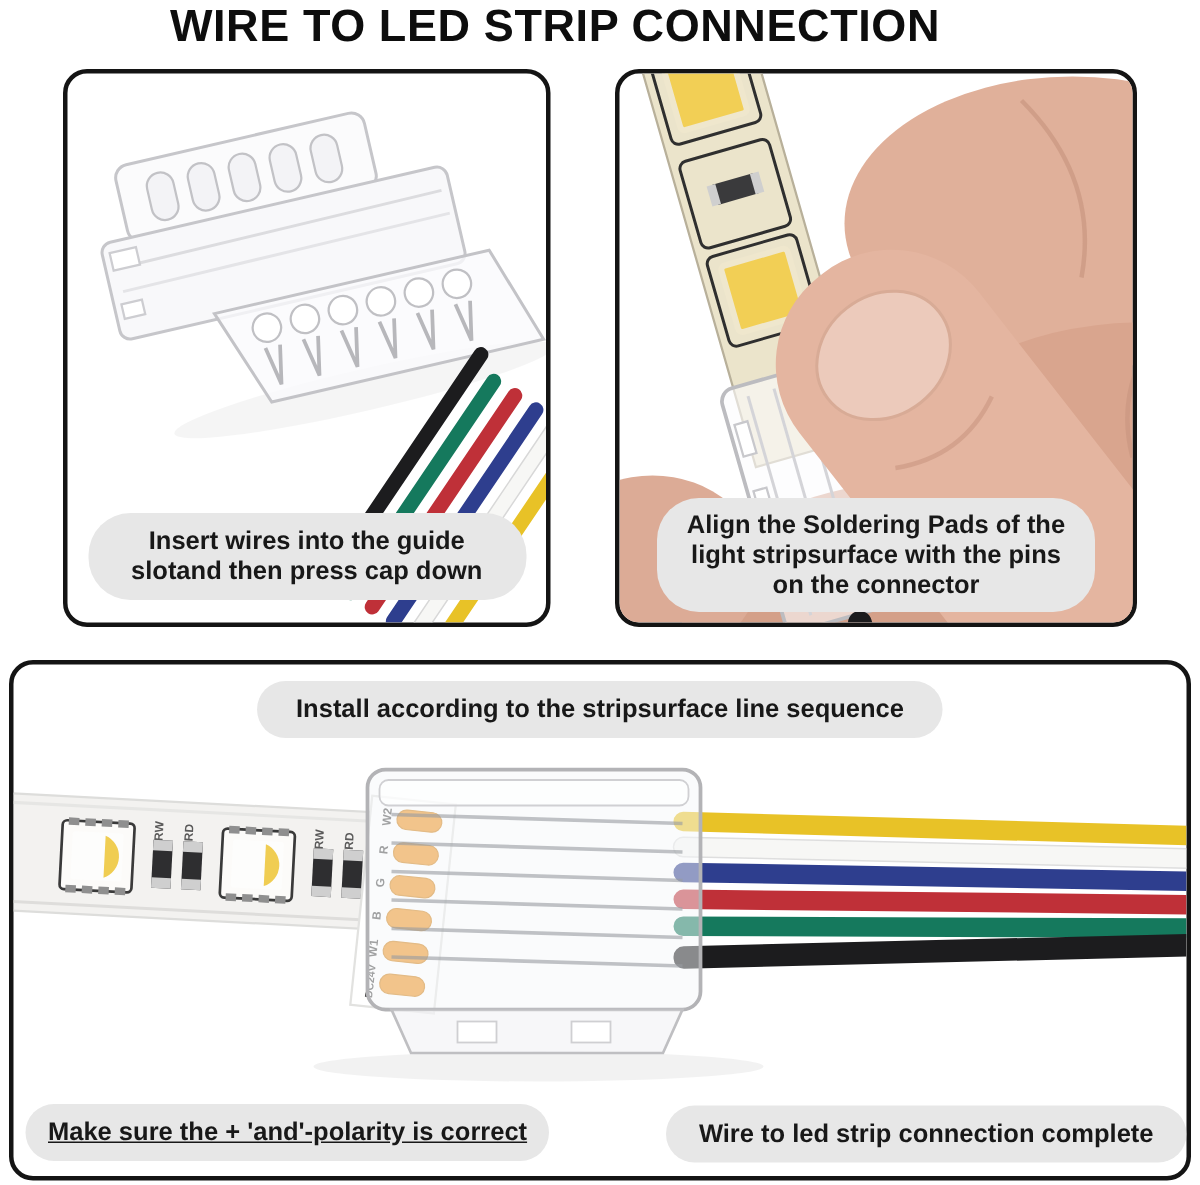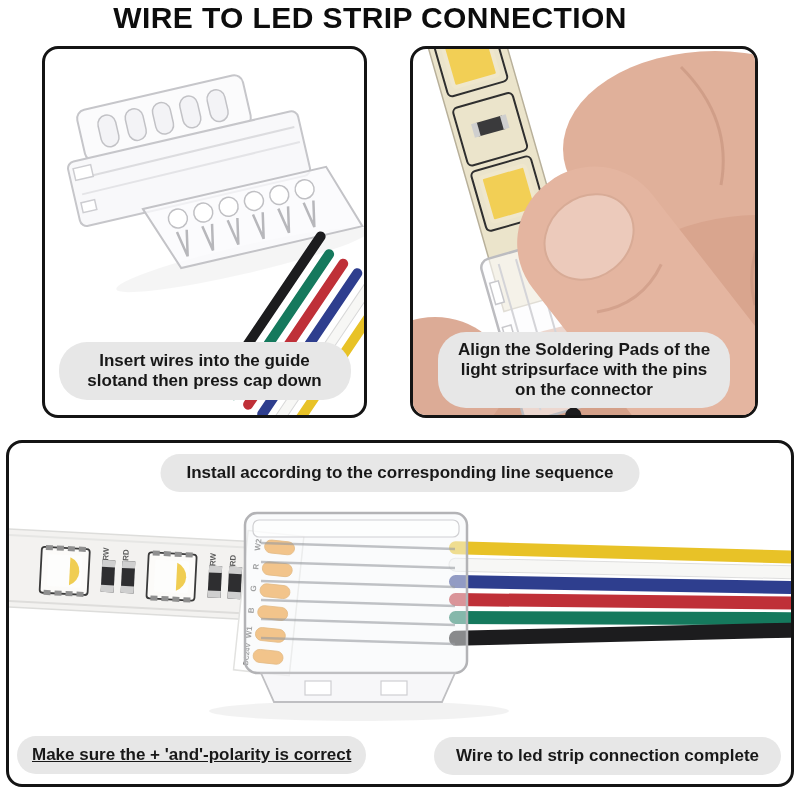--- a/index.html
+++ b/index.html
@@ -21,21 +21,21 @@
   svg.photo{position:absolute;left:0;top:0;}
   .pill{
     position:absolute;background:#e7e7e7;border-radius:28px;color:#181818;
     font-weight:700;font-size:17px;line-height:1.18;text-align:center;
     box-sizing:border-box;
   }
   #pill1{left:50%;transform:translateX(-50%);bottom:15px;width:292px;padding:9px 10px;}
   #pill2{left:50%;transform:translateX(-50%);bottom:7px;width:292px;padding:8px 10px;}
   #pill3{left:50%;transform:translateX(-50%);top:11px;padding:9px 26px;white-space:nowrap;}
   #pill4{left:8px;bottom:10px;padding:9px 15px;white-space:nowrap;text-decoration:underline;}
-  #pill5{right:10px;bottom:9px;padding:9px 22px;white-space:nowrap;}
+  #pill5{right:0;bottom:9px;padding:9px 22px;white-space:nowrap;}
   text{font-family:"Liberation Sans", sans-serif;}
 </style>
 </head>
 <body>
 
 <div class="title">WIRE TO LED STRIP CONNECTION</div>
 
 <div class="panel" id="panel1">
   <svg class="photo" width="379" height="366" viewBox="0 0 379 366">
 
@@ -223,16 +223,16 @@
         <line x1="252" y1="138" x2="446" y2="144" stroke="#989ca1" stroke-width="2.5" opacity="0.6"></line>
         <line x1="252" y1="157" x2="446" y2="163" stroke="#989ca1" stroke-width="2.5" opacity="0.6"></line>
         <line x1="252" y1="176" x2="446" y2="182" stroke="#989ca1" stroke-width="2.5" opacity="0.6"></line>
         <line x1="252" y1="195" x2="446" y2="201" stroke="#989ca1" stroke-width="2.5" opacity="0.6"></line>
       </g>
       <path d="M252,230 L446,230 L433,259 L265,259 Z" fill="rgba(244,244,246,0.7)" stroke="#bfbfc2" stroke-width="1.8"></path>
       <rect x="296" y="238" width="26" height="14" fill="#ffffff" stroke="#cfcfd2" stroke-width="1.2"></rect>
       <rect x="372" y="238" width="26" height="14" fill="#ffffff" stroke="#cfcfd2" stroke-width="1.2"></rect>
     </g>
   </svg>
-  <div class="pill" id="pill3">Install according to the corresponding line sequence</div>
+  <div class="pill" id="pill3">Install according to the stripsurface line sequence</div>
   <div class="pill" id="pill4">Make sure the + 'and'-polarity is correct</div>
   <div class="pill" id="pill5">Wire to led strip connection complete</div>
 </div>
 
 </body></html>

